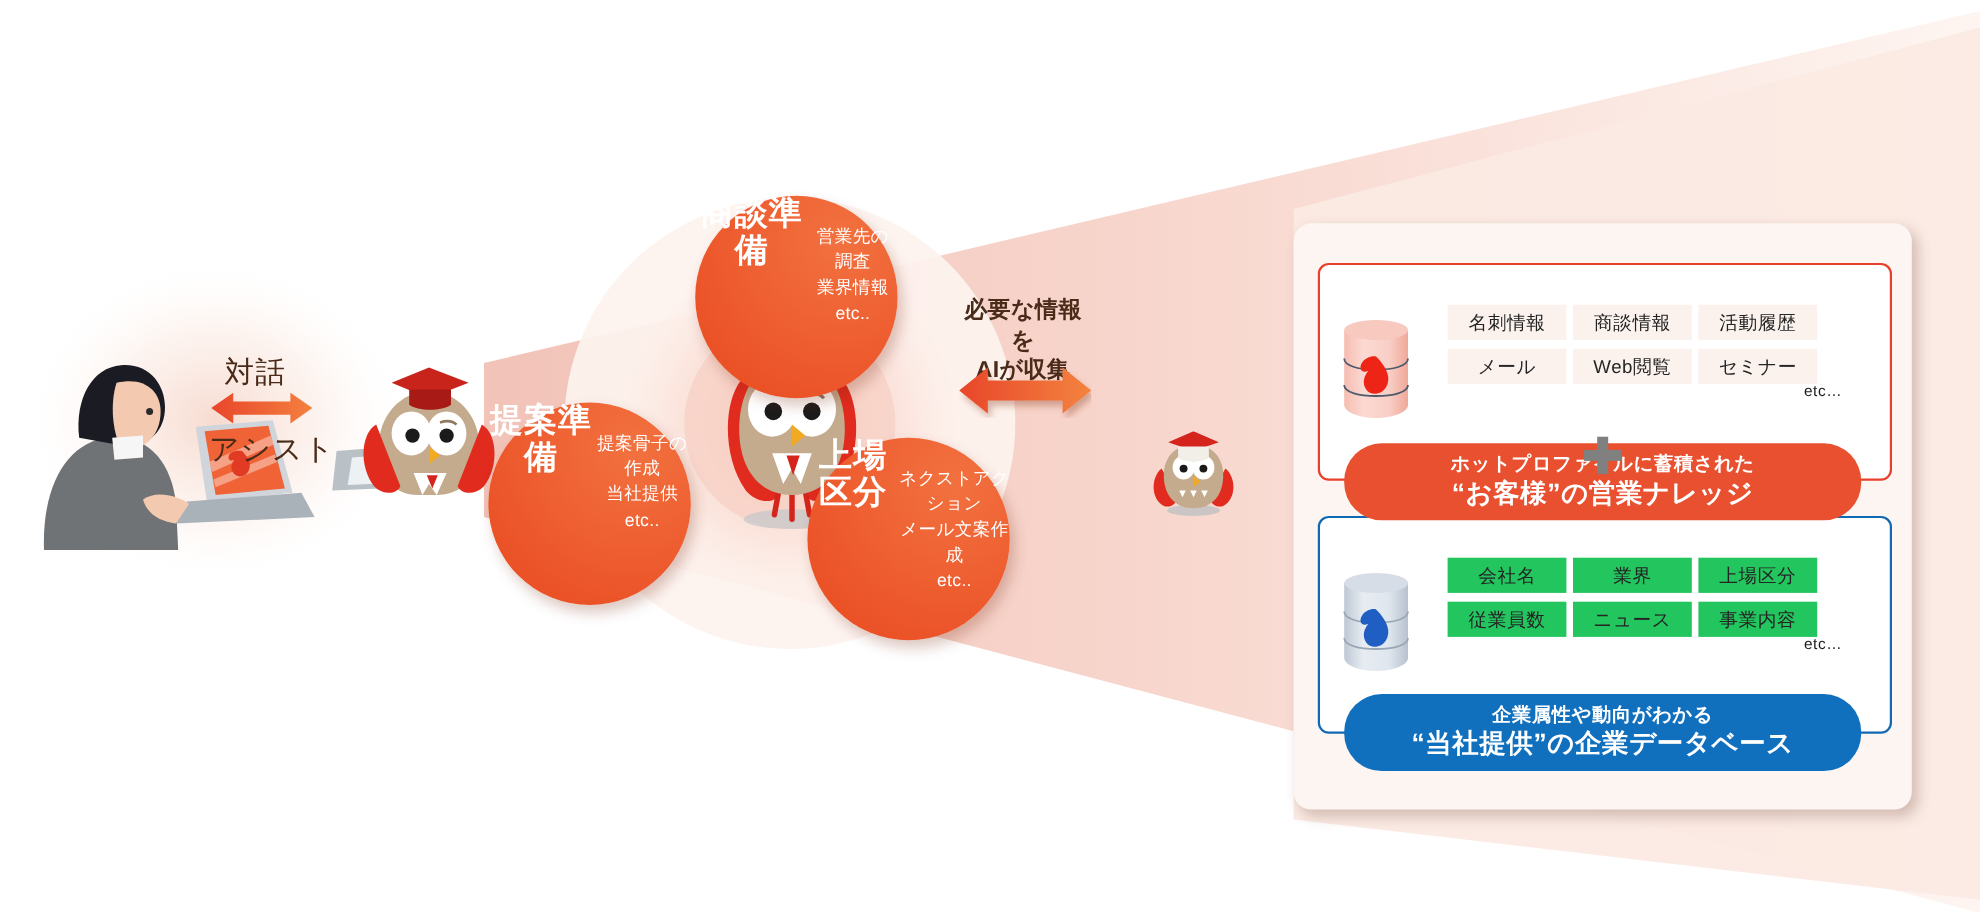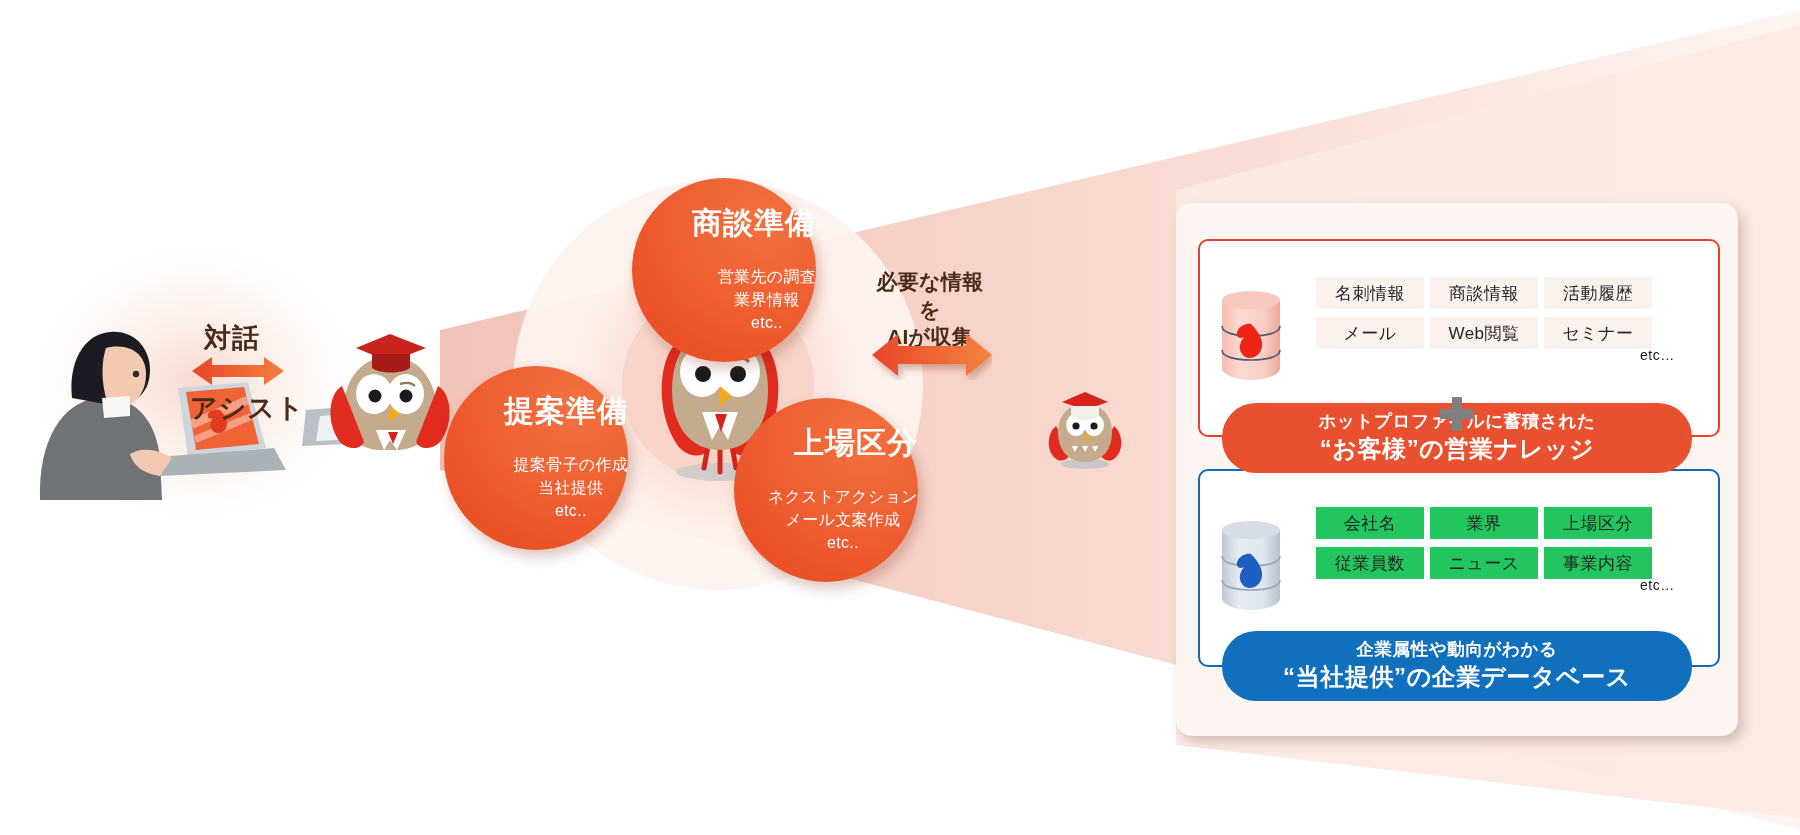--- a/index.html
+++ b/index.html
@@ -6,33 +6,33 @@
   body{width:1800px;height:835px;overflow:hidden;font-family:"Liberation Sans","DejaVu Sans",sans-serif;}
   #stage{position:relative;width:1800px;height:835px;background:#fff;overflow:hidden;}
 
   
   .bg-svg{position:absolute;left:0;top:0;width:1800px;height:835px;}
 
   
   .left-art{position:absolute;left:10px;top:270px;width:460px;height:230px;}
 
   .dialog-label{
-    position:absolute;font-weight:bold;color:#4a2a18;
+    position:absolute;font-weight:normal;color:#4a2a18;
     font-size:27px;letter-spacing:1px;white-space:nowrap;
   }
   #lbl-taiwa{left:204px;top:320px;}
   #lbl-assist{left:190px;top:390px;}
 
   
   .biz-circle{
     position:absolute;border-radius:50%;
     background:radial-gradient(circle at 72% 22%, #f2713f 0%, #ef6234 38%, #e8491f 100%);
     box-shadow:4px 7px 13px rgba(120,40,15,.26);
-    color:#fff;text-align:center;display:flex;flex-direction:column;
-    align-items:flex-end;justify-content:center;
+    color:#fff;text-align:center;display:flex;flex-direction:row;
+    align-items:flex-start;justify-content:center;
   }
   .biz-title{font-size:30px;font-weight:bold;line-height:1.1;letter-spacing:1px;}
   .biz-sub{font-size:16px;line-height:1.45;margin-top:26px;font-weight:normal;letter-spacing:.3px;}
 
   #circle-shodan{left:632px;top:178px;width:184px;height:184px;}
   #circle-teian{left:444px;top:366px;width:184px;height:184px;}
   #circle-katsudo{left:734px;top:398px;width:184px;height:184px;}
 
   
   #lbl-ai{

